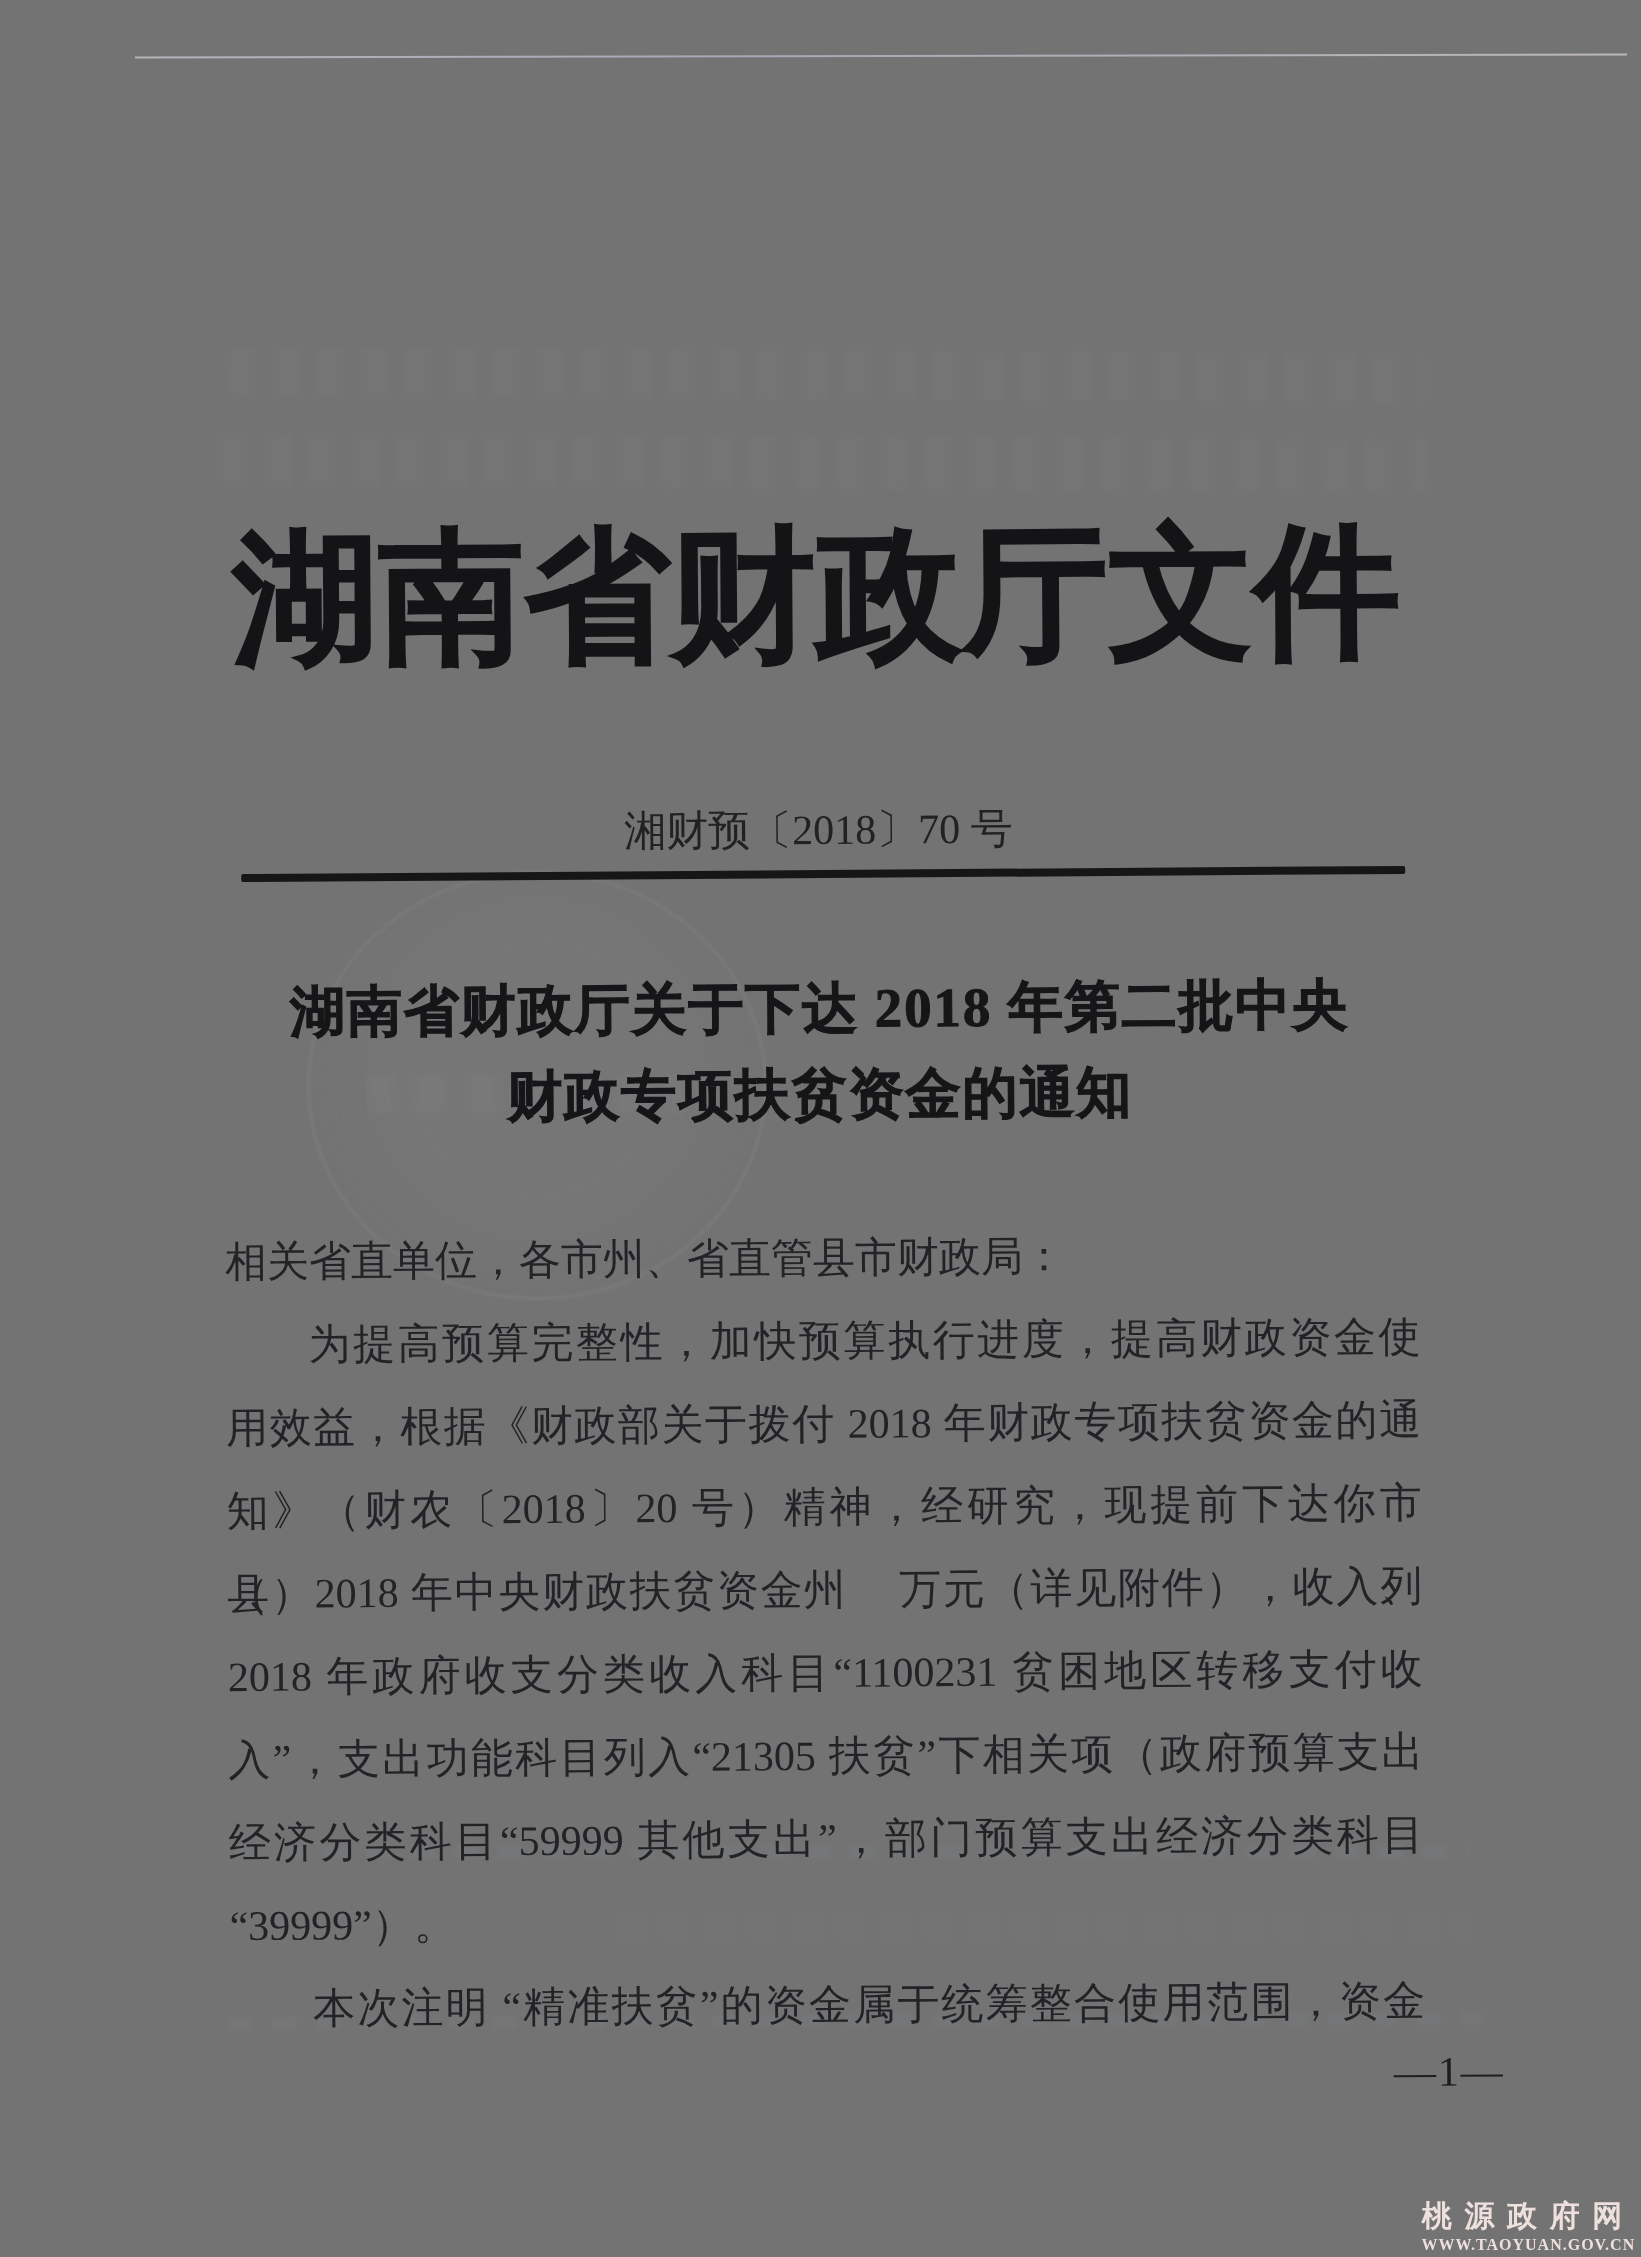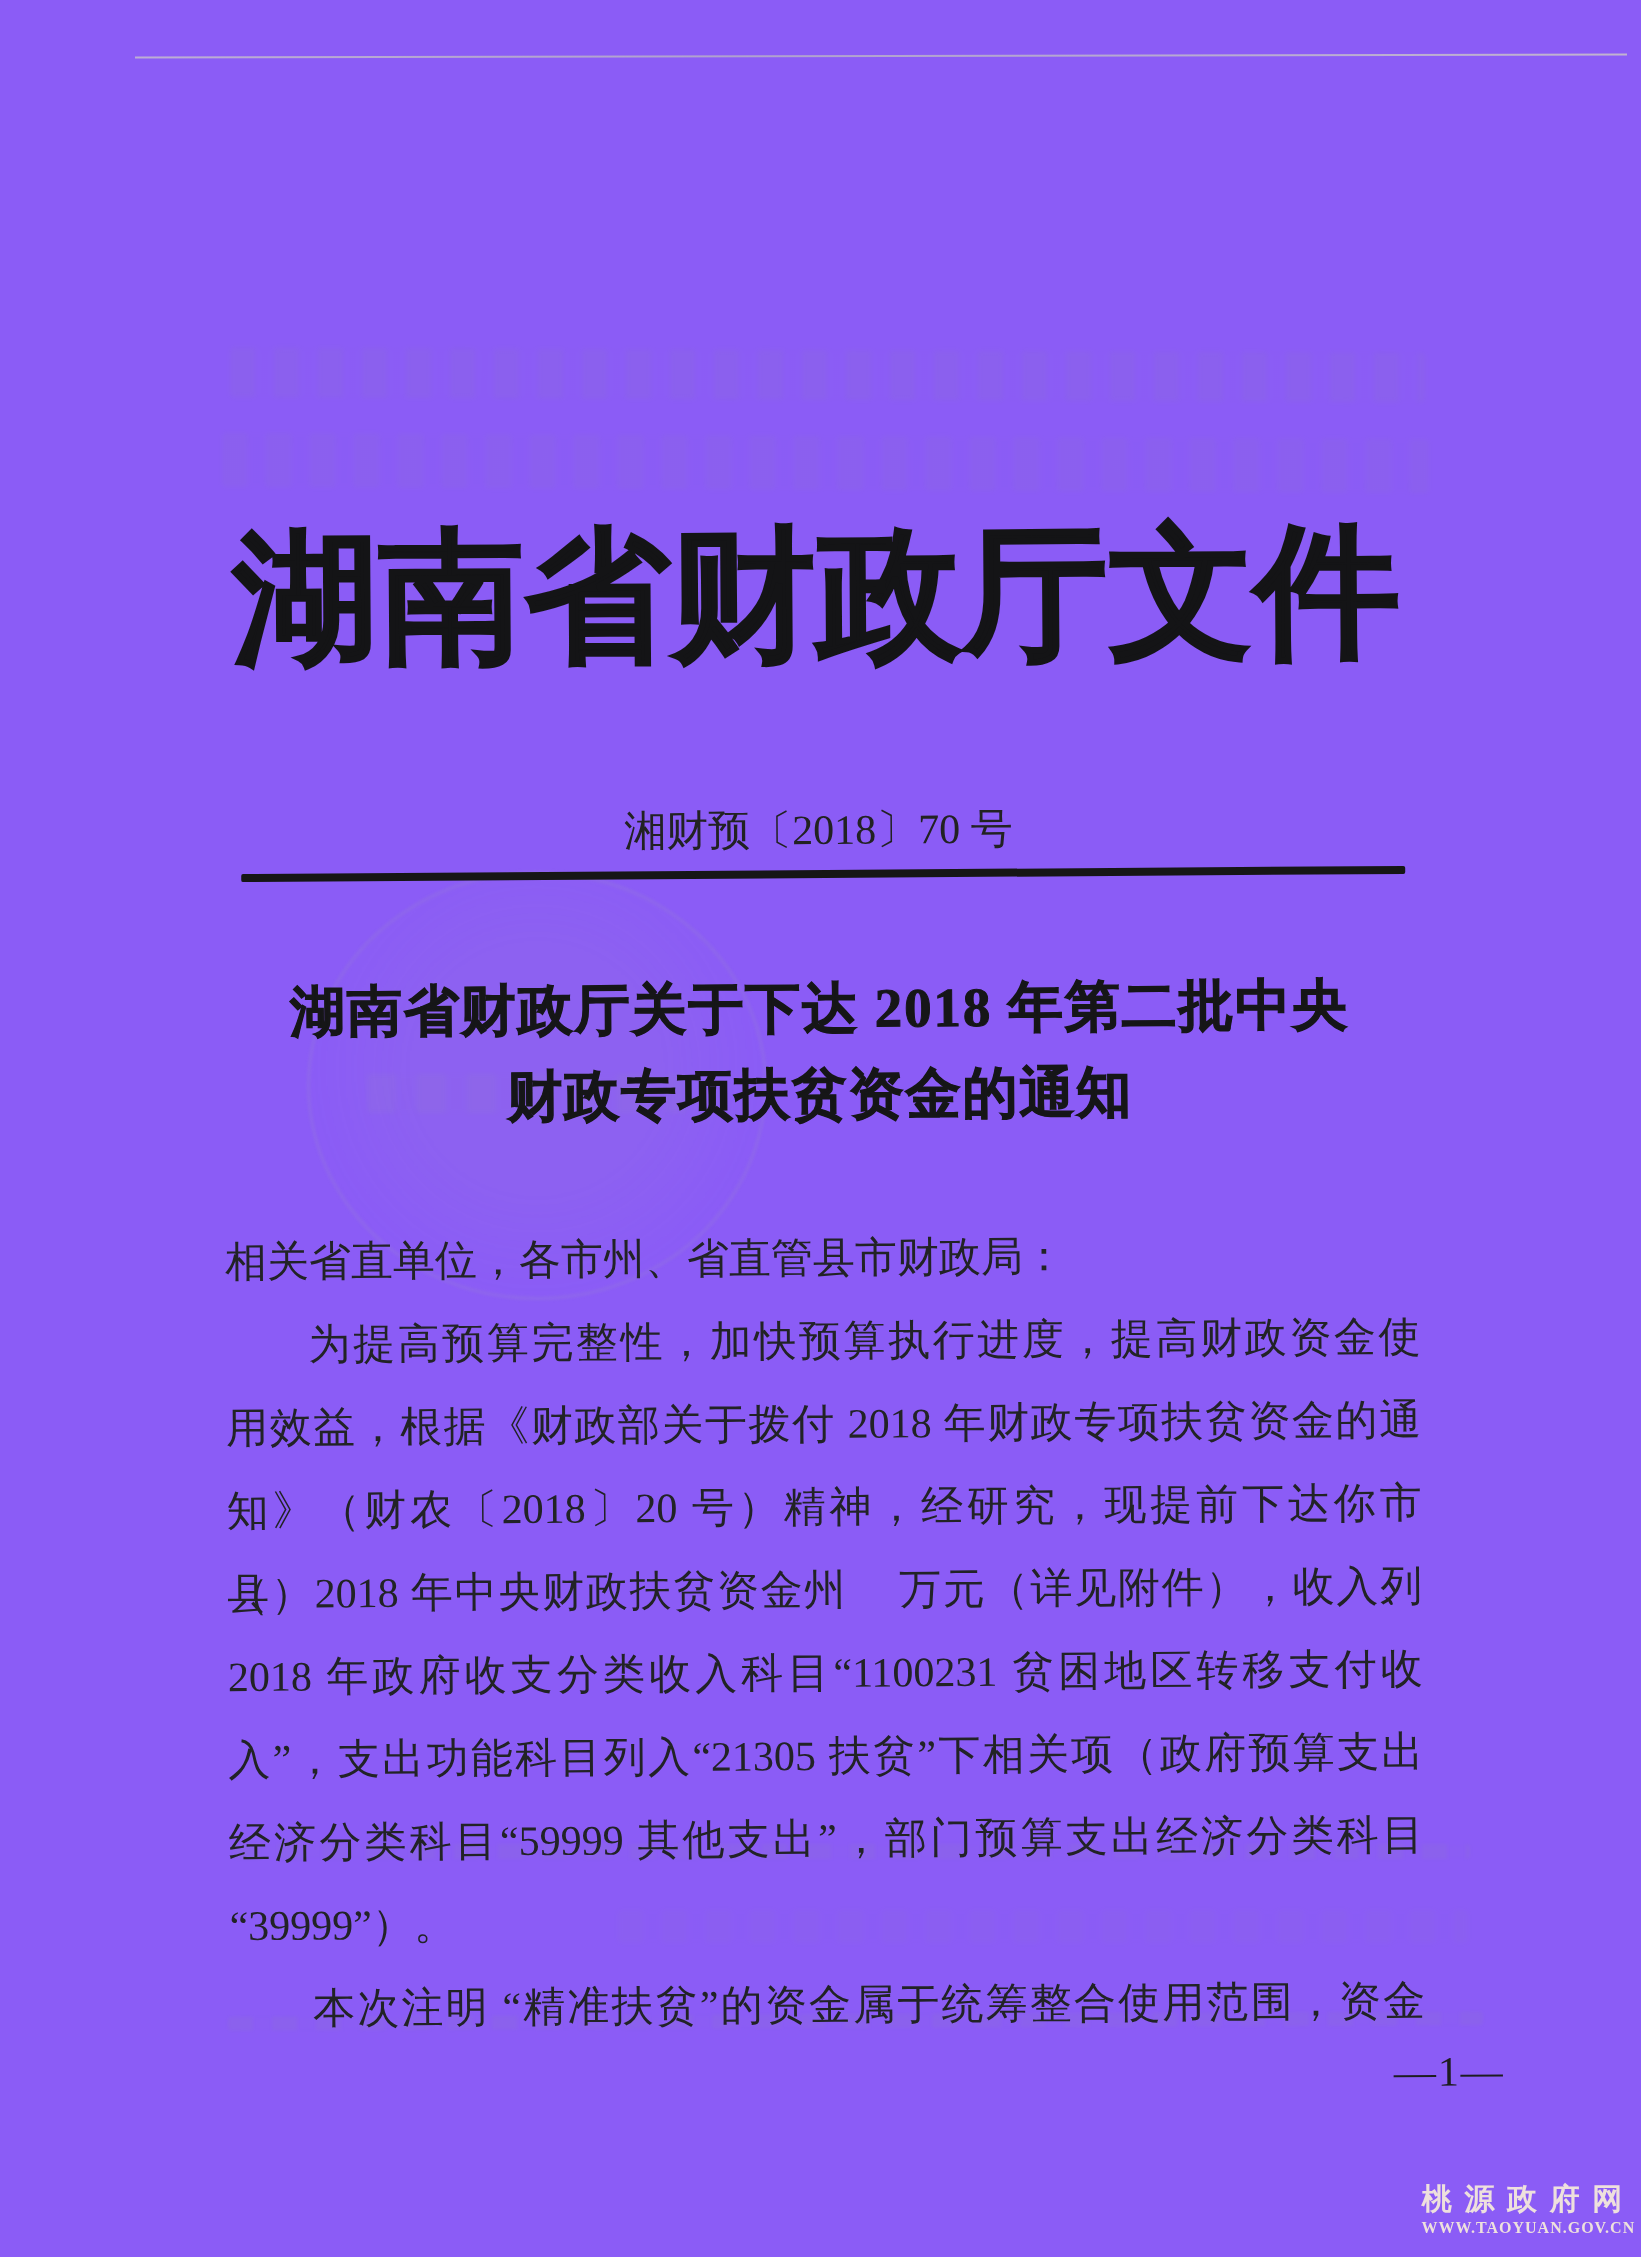--- a/index.html
+++ b/index.html
@@ -1,21 +1,21 @@
 <!DOCTYPE html>
 <html><head>
 <meta charset="utf-8">
 <style>
   html, body { margin: 0; padding: 0; background: #e9e9e9; }
   .scan-page {
     position: relative;
     width: 1641px;
     height: 2257px;
     margin: 0 auto;
-    background: #8b5cf6;
+    background: #737373;
     overflow: hidden;
     font-family: "Liberation Serif", serif;
     color: #1c1c1e;
   }
 
   
   .scan-edge-line {
     position: absolute;
     left: 135px; top: 55px;
     width: 1492px; height: 1.9px;
@@ -137,21 +137,21 @@
     position: absolute;
     top: 2053px; right: 143px;
     font-size: 42px;
     line-height: 46px;
     color: #1d1d20;
     letter-spacing: 1.9px;
   }
 
   .watermark {
     position: absolute;
-    right: 5.8px; bottom: 18px;
+    right: 5.8px; bottom: 1px;
     text-align: center;
     color: #eee0dd;
     font-family: "Liberation Serif", serif;
     user-select: none;
   }
   .watermark .wm-cn {
     font-size: 30px;
     letter-spacing: 12.6px;
     font-weight: 700;
     line-height: 35px;

